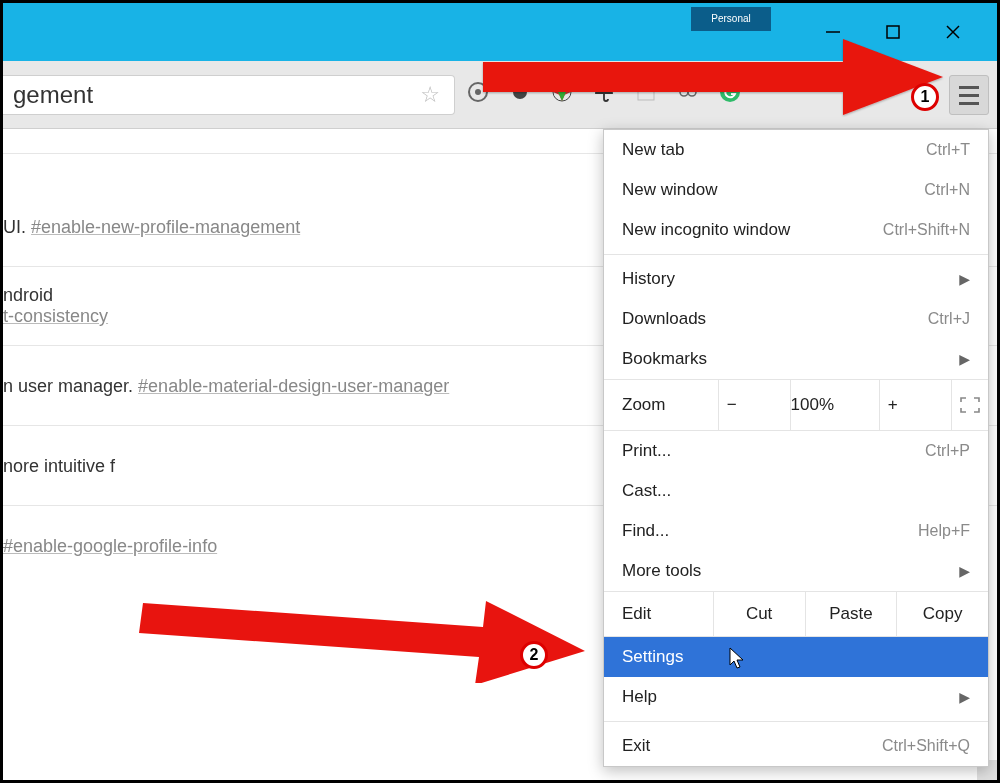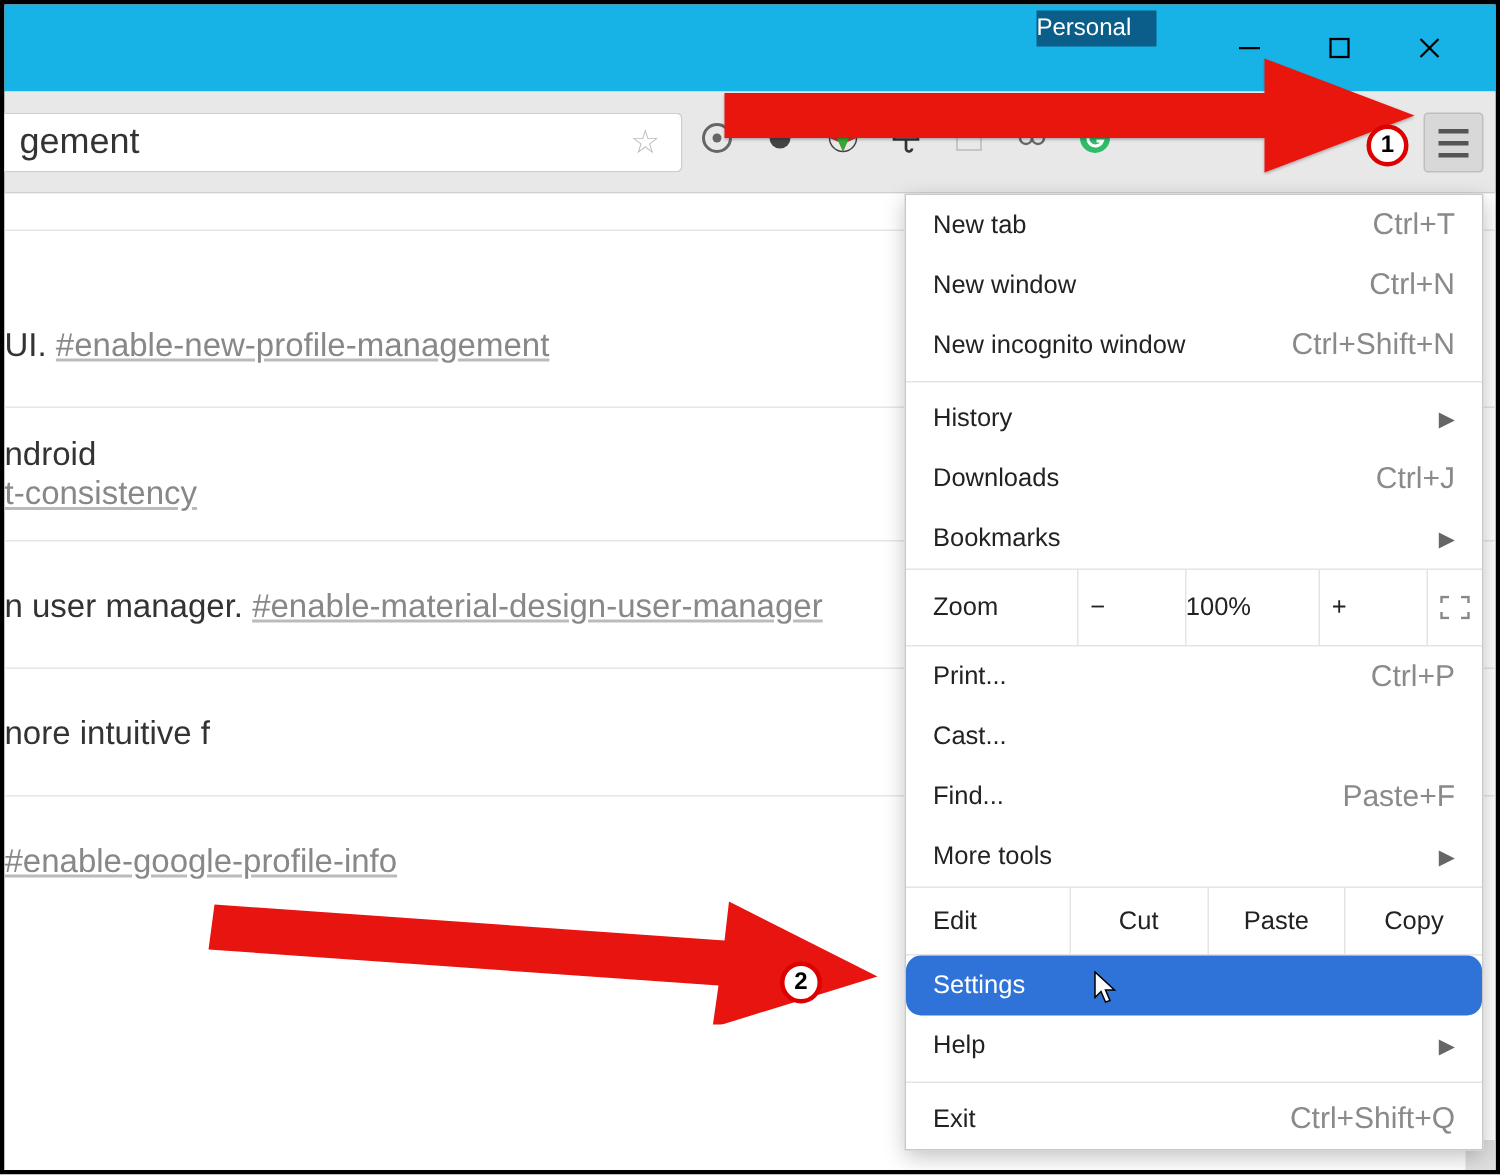--- a/index.html
+++ b/index.html
@@ -1,51 +1,51 @@
 <!DOCTYPE html>
 <html><head>
 <meta charset="utf-8">
 <style>
   * { box-sizing: border-box; margin: 0; padding: 0; font-family: "Segoe UI", Arial, sans-serif; }
   html, body { width: 1000px; height: 783px; overflow: hidden; }
   .frame { position: relative; width: 1000px; height: 783px; border: 3px solid #000; background: #fff; }
 
   
   .titlebar { position: absolute; left:0; right:0; top:0; height:58px; background:#18b3e6; }
-  .personal-tag { position:absolute; top:4px; left:688px; width:80px; height:24px; background:#0b5d8a; color:#fff; font-size:16px; text-align:left; line-height:24px; }
+  .personal-tag { position:absolute; top:4px; left:688px; width:80px; height:24px; background:#0b5d8a; color:#fff; font-size:10px; text-align:center; line-height:24px; }
   .winbtn { position:absolute; top:14px; width:60px; height:30px; display:flex; align-items:center; justify-content:center; }
   .win-min { left:800px; } .win-max { left:860px; } .win-close { left:920px; }
   .winbtn svg { width:18px; height:18px; }
 
   
   .toolbar { position:absolute; left:0; right:0; top:58px; height:68px; background:#e8e8e8; border-bottom:1px solid #cfcfcf; }
   .omnibox { position:absolute; left:0; top:14px; width:452px; height:40px; background:#fff; border:1px solid #cfcfcf; border-left:none; border-radius:0 4px 4px 0; display:flex; align-items:center; padding:0 8px 0 10px; }
   .omnibox input { flex:1; border:none; outline:none; font-size:24px; color:#333; }
   .star { color:#bbb; font-size:22px; padding:0 6px; }
   .ext-icons { position:absolute; top:18px; left:462px; display:flex; gap:16px; align-items:center; }
   .ext { width:26px; height:26px; display:flex; align-items:center; justify-content:center; font-size:18px; color:#555; }
   .hamburger { position:absolute; right:8px; top:14px; width:40px; height:40px; background:#d8d8d8; border:1px solid #bfbfbf; border-radius:3px; display:flex; flex-direction:column; align-items:center; justify-content:center; gap:5px; }
   .hamburger span { display:block; width:20px; height:3px; background:#555; }
 
   
   .page { position:absolute; left:0; top:126px; right:0; bottom:0; background:#fff; overflow:hidden; }
-  .flag-row { border-bottom:1px solid #e6e6e6; padding:12px 0 12px 0; font-size:22px; color:#333; }
+  .flag-row { border-bottom:1px solid #e6e6e6; padding:12px 0 12px 0; font-size:18px; color:#333; }
   .flag-row .desc { color:#333; }
   .flag-row .anchor { color:#888; text-decoration:underline; text-decoration-color:#bbb; }
   .hr-top { position:absolute; left:0; right:0; top:24px; height:1px; background:#e6e6e6; }
   .pad { padding-left:0; }
   .scrollbar-stub { position:absolute; right:0; bottom:0; width:20px; height:20px; background:#e0e0e0; }
 
   
   .menu { position:absolute; top:126px; right:8px; width:386px; background:#fff; border:1px solid #c8c8c8; box-shadow:0 4px 14px rgba(0,0,0,.25); z-index:50; font-size:17px; color:#222; }
   .menu .row { display:flex; align-items:center; height:40px; padding:0 18px; justify-content:space-between; }
   .menu .row .lbl { flex:1; }
-  .menu .shortcut { color:#8a8a8a; font-size:20px; }
+  .menu .shortcut { color:#8a8a8a; font-size:16px; }
   .menu .sep { height:1px; background:#e4e4e4; margin:4px 0; }
-  .menu .row.sel { background:#2f73d8; color:#fff;border-radius:10px; }
+  .menu .row.sel { background:#2f73d8; color:#fff; }
   .menu .arrow { color:#666; font-size:14px; margin-left:8px; }
   .zoom-row { display:flex; height:52px; border-top:1px solid #e4e4e4; border-bottom:1px solid #e4e4e4;gap:45px; }
   .zoom-row .cell { display:flex; align-items:center; justify-content:center; border-left:1px solid #e4e4e4; }
   .zoom-row .cell:first-child { border-left:none; justify-content:flex-start; padding-left:18px; flex:1.4; }
   .zoom-row .minus{flex:.7} .zoom-row .pct{flex:1} .zoom-row .plus{flex:.7} .zoom-row .full{flex:1}
   .edit-row { display:flex; height:46px; border-top:1px solid #e4e4e4; border-bottom:1px solid #e4e4e4; }
   .edit-row .cell { flex:1; display:flex; align-items:center; justify-content:center; border-left:1px solid #e4e4e4; }
   .edit-row .cell:first-child { border-left:none; justify-content:flex-start; padding-left:18px; }
 
   
@@ -183,21 +183,21 @@
     </div>
     <div class="row">
         <span class="lbl">Print...</span>
         <span class="shortcut">Ctrl+P</span>
       </div>
     <div class="row">
         <span class="lbl">Cast...</span>
       </div>
     <div class="row">
         <span class="lbl">Find...</span>
-        <span class="shortcut">Paste+F</span>
+        <span class="shortcut">Help+F</span>
       </div>
     <div class="row">
         <span class="lbl">More tools</span>
         <span class="arrow">▶</span>
       </div>
     <div class="edit-row">
       <div class="cell">Edit</div>
       <div class="cell">Cut</div>
       <div class="cell">Paste</div>
       <div class="cell">Copy</div>

